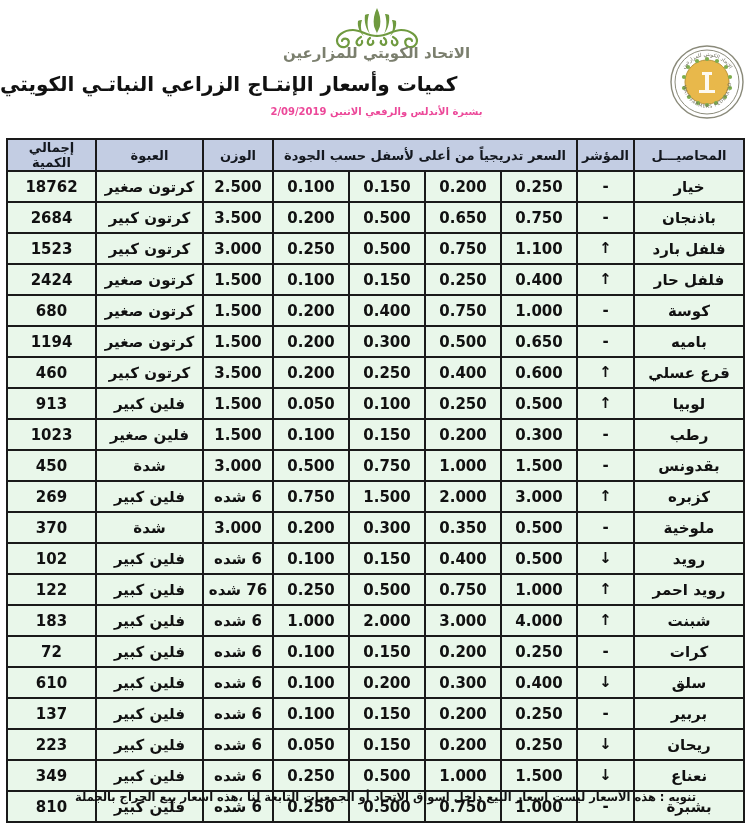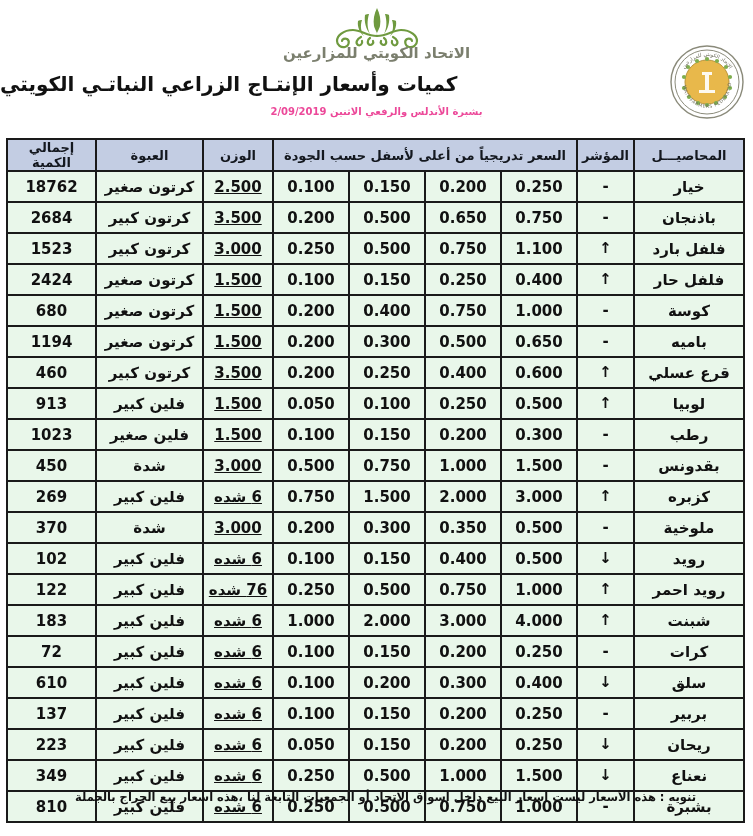--- a/index.html
+++ b/index.html
@@ -82,21 +82,21 @@
   col.c-total{width:89px;}
 
   td.num,td.total{
     font-family:"DejaVu Sans","Liberation Sans",sans-serif;
     direction:ltr;
     font-size:15px;
   }
   td.total{font-size:17px;}
   td.crop{font-size:14px;}
   td.pack{font-size:13px;}
-  td.weight{font-size:14px;text-decoration:underline;}
+  td.weight{font-size:14px;}
   td.ind{font-size:15px;line-height:1;}
   .arrow-up{color:#3fa34d;font-weight:bold;}
   .arrow-down{color:#c0392b;font-weight:bold;}
   .flat{color:#222;font-weight:bold;}
 
   
   .footer{
     position:absolute;left:0;right:0;top:789px;
     text-align:center;direction:rtl;
   }

